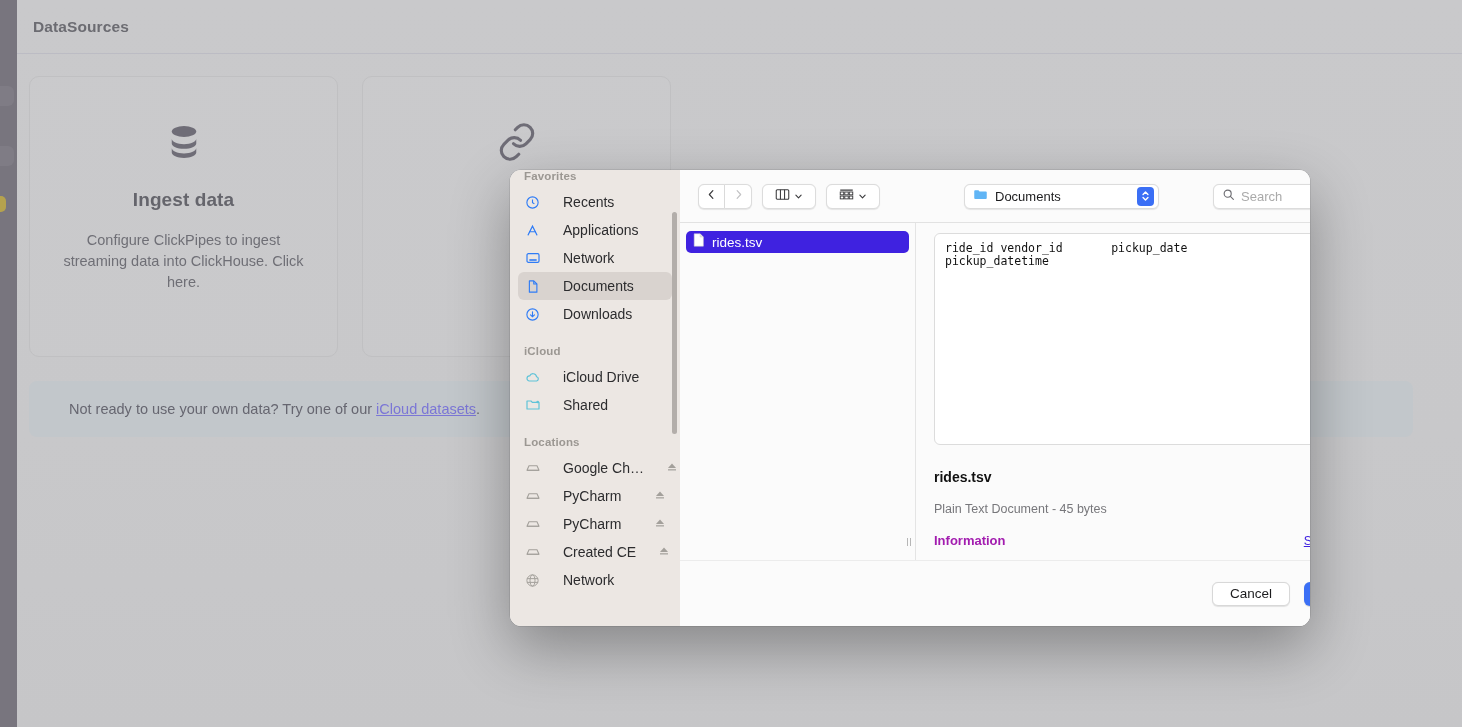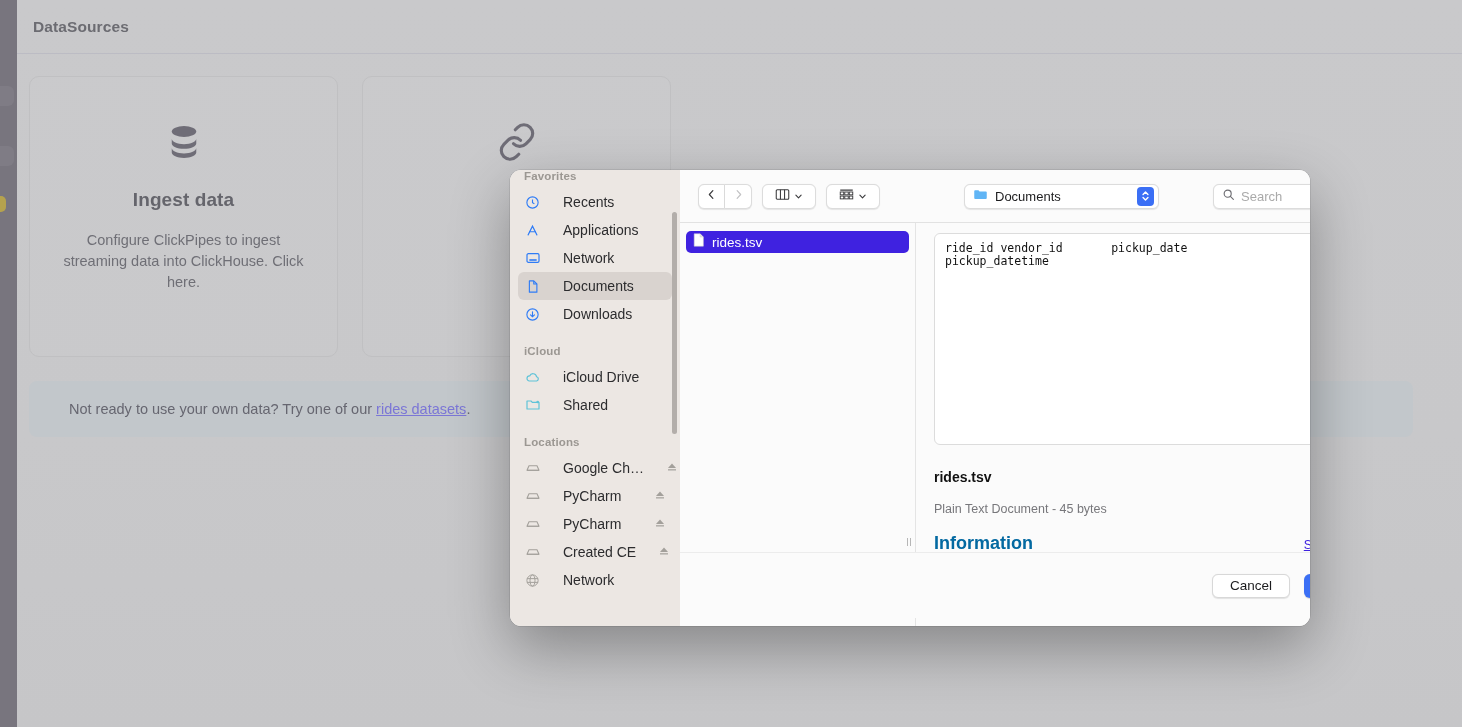--- a/index.html
+++ b/index.html
@@ -106,27 +106,27 @@
 
   .fp-preview { flex: 1; display: flex; flex-direction: column;
                 padding: 10px 24px 0 18px; position: relative; }
   .pv-box { height: 212px; background: #fff; border: .5px solid #dcdcdc;
             border-radius: 6px; padding: 8px 10px; overflow: hidden; }
   .pv-text { font-family: "DejaVu Sans Mono", monospace; font-size: 11.5px;
              color: #111; line-height: 13px; white-space: pre; }
   .pv-name { font-size: 14px; font-weight: bold; color: #111; margin-top: 24px; }
   .pv-kind { font-size: 12.5px; color: #77777b; margin-top: 17px; }
   .pv-info-row { display: flex; align-items: baseline; margin-top: 17px; }
-  .pv-info-title { font-size: 18px; font-weight: bold; color: #0369a1; }
+  .pv-info-title { font-size: 13px; font-weight: bold; color: #a21caf; }
   .pv-show-more { margin-left: auto; font-size: 12.5px; color: #3f22e0; }
   .pv-meta-row { display: flex; margin-top: 14px; }
   .pv-meta-k { font-size: 12.5px; color: #77777b; }
   .pv-meta-v { margin-left: auto; font-size: 12.5px; font-weight: bold; color: #1c1c1e; }
 
-  .fp-footer { position: absolute; left: 0; right: 0; bottom: 8px; height: 66px;
+  .fp-footer { position: absolute; left: 0; right: 0; bottom: 0; height: 66px;
                background: #fbfbfb; display: flex; align-items: center;
                justify-content: flex-end; gap: 14px; padding-right: 20px;
                border-top: .5px solid #ececec; }
   .ft-btn { height: 24px; padding: 0 17px; border-radius: 6px; font-size: 13.5px;
             display: flex; align-items: center; justify-content: center; }
   .ft-cancel { background: #fff; border: .5px solid #d8d8d8; color: #1c1c1e;
                box-shadow: 0 .5px 1px rgba(0,0,0,.1); }
   .ft-open { background: #3b6ff5; color: #fff; font-weight: normal;
              box-shadow: 0 .5px 1px rgba(0,0,0,.15); }
 
@@ -174,21 +174,21 @@
             <path d="M14 11a5 5 0 0 0-7.1-.1l-2.4 2.4a5 5 0 0 0 7.1 7.1l1.4-1.4"></path>
           </svg>
         </div>
         <div class="card-title"></div>
         <div class="card-desc"></div>
         <div class="card-note"></div>
       </div>
     </div>
 
     <div class="banner">
-      <div class="banner-text"><span>Not ready to use your own data? Try one of our </span><a class="banner-link" href="#">rides datasets</a><span>.</span></div>
+      <div class="banner-text"><span>Not ready to use your own data? Try one of our </span><a class="banner-link" href="#">iCloud datasets</a><span>.</span></div>
     </div>
   </div>
 
   <div class="modal">
 
     <div class="fp-sidebar">
 
       <div class="fp-group">Favorites</div>
       <div class="fp-item">
         <span class="fp-ico">

